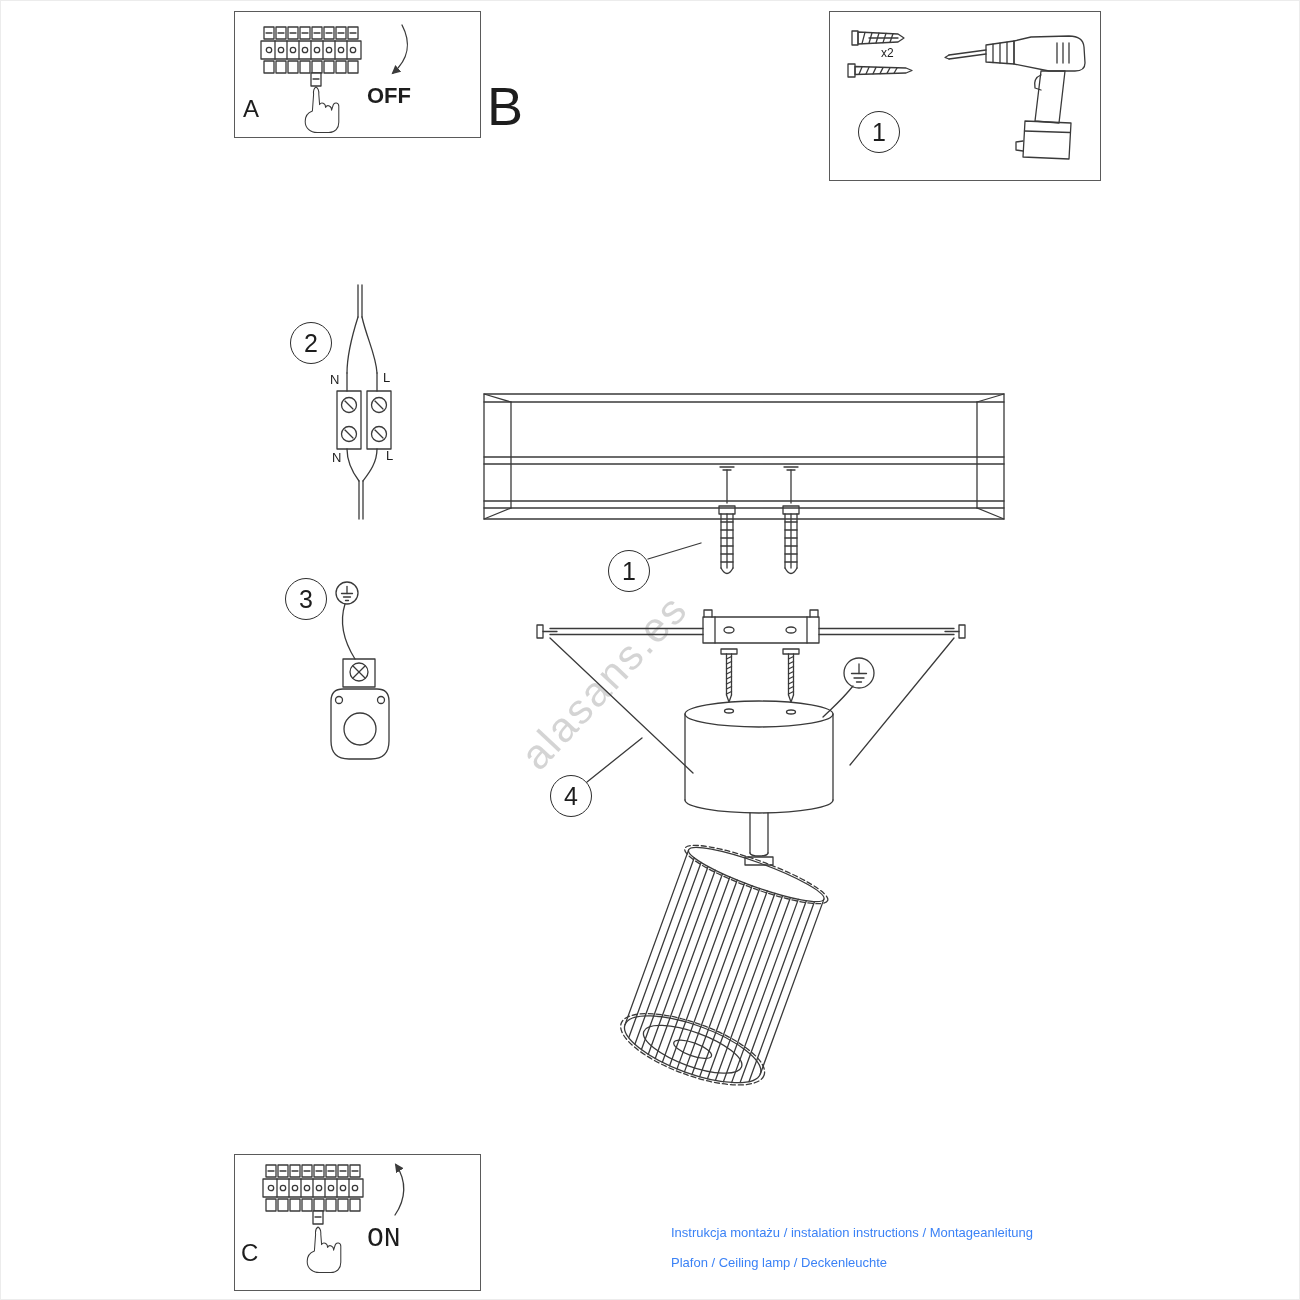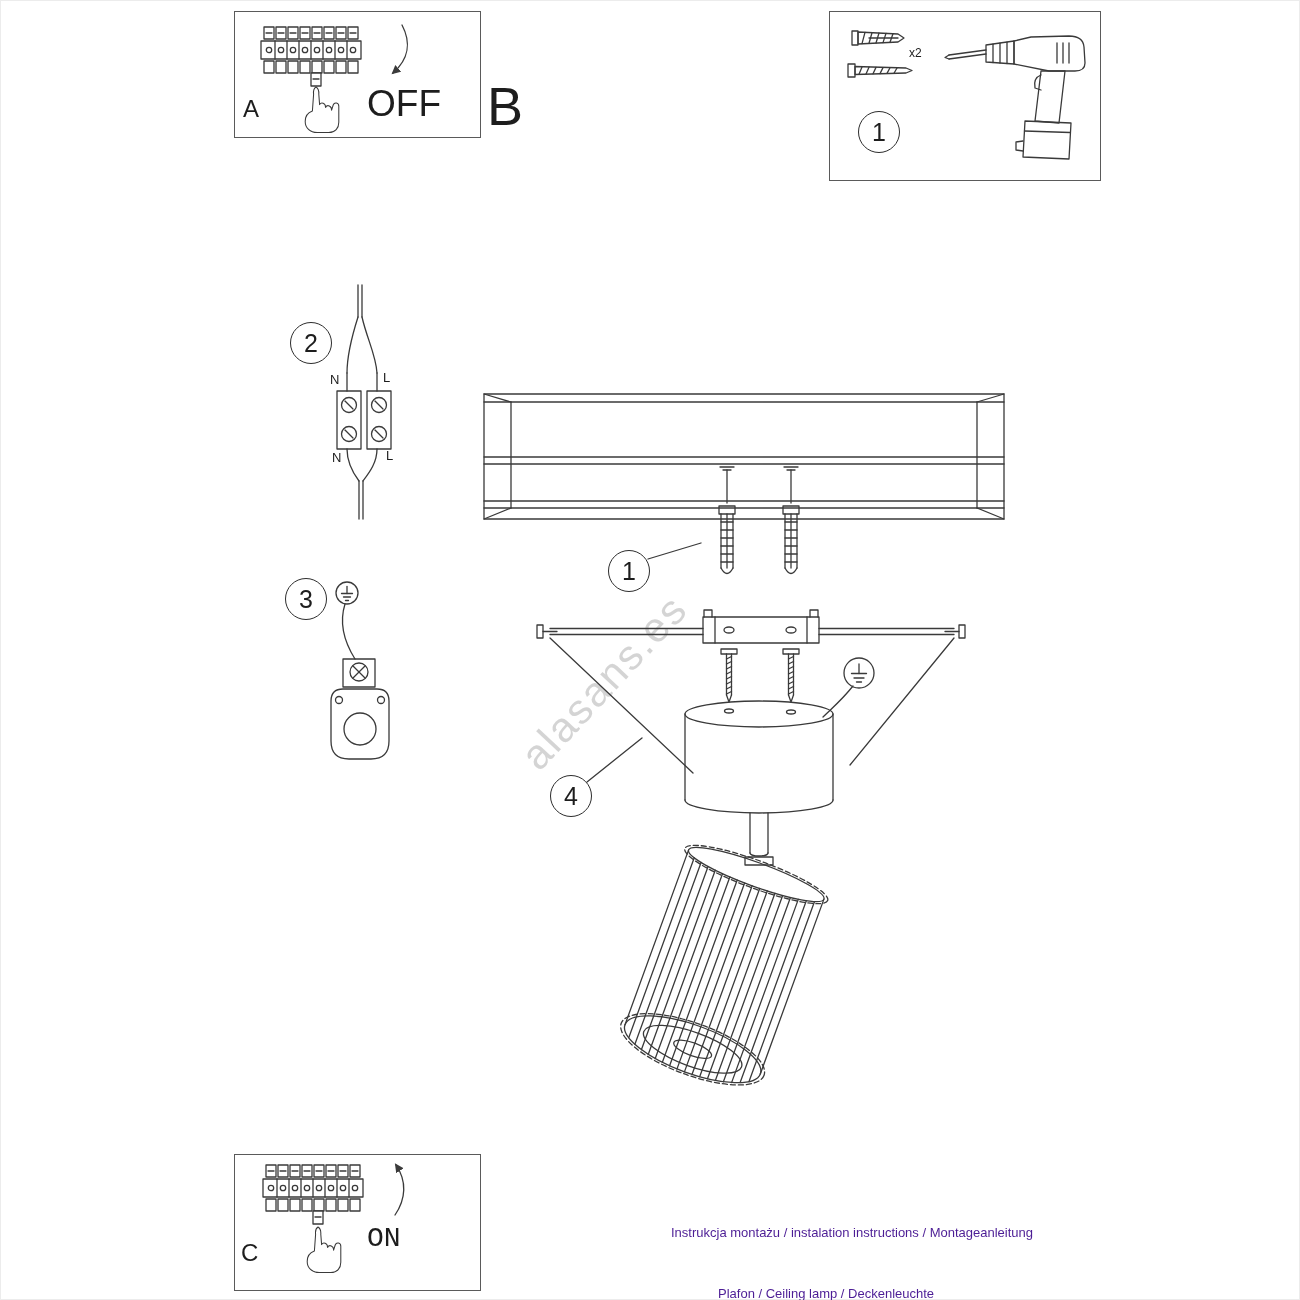--- a/index.html
+++ b/index.html
@@ -12,21 +12,21 @@
   .step-circle {
     position:absolute; width:42px; height:42px; border:1.7px solid #2d2d2d;
     border-radius:50%; display:flex; align-items:center; justify-content:center;
     font-size:25px; color:#1d1d1d; background:#fff; z-index:3;
   }
   .watermark {
     position:absolute; left:528px; top:738px; z-index:1;
     font-size:42px; letter-spacing:2px; color:#b9b9b9; opacity:0.6;
     transform:rotate(-47deg); transform-origin:0 50%; white-space:nowrap;
   }
-  .footer-line { position:absolute; left:670px; font-size:13px; color:#4c1d95; z-index:3; white-space:nowrap; }
+  .footer-line { position:absolute; left:670px; font-size:13px; color:#3b82f6; z-index:3; white-space:nowrap; }
 </style>
 </head>
 <body>
 
 <div class="page">
 
   <div class="box" style="left:233px; top:10px; width:247px; height:127px;"></div>
   <div class="box" style="left:828px; top:10px; width:272px; height:170px;"></div>
   <div class="box" style="left:233px; top:1153px; width:247px; height:137px;"></div>
 
@@ -323,34 +323,34 @@
       <g>
         <use href="#hand" transform="translate(317,1226) scale(0.8)"></use>
       </g>
       <g>
         <path d="M394,1214 C405,1198 406,1180 395,1164" marker-end="url(#arr)"></path>
       </g>
     </g>
   </svg>
 
   <div class="lbl" style="left:242px; top:96px; font-size:24px;">A</div>
-  <div class="lbl" style="left:366px; top:84px; font-size:37px; font-weight:400;">OFF</div>
+  <div class="lbl" style="left:366px; top:84px; font-size:22px; font-weight:700;">OFF</div>
   <div class="lbl" style="left:486px; top:78px; font-size:54px;">B</div>
-  <div class="lbl" style="left:880px; top:46px; font-size:12px;margin-left:28px;">x2</div>
+  <div class="lbl" style="left:880px; top:46px; font-size:12px;">x2</div>
 
   <div class="step-circle" style="left:857px; top:110px;">1</div>
   <div class="step-circle" style="left:607px; top:549px;">1</div>
   <div class="step-circle" style="left:289px; top:321px;">2</div>
   <div class="step-circle" style="left:284px; top:577px;">3</div>
   <div class="step-circle" style="left:549px; top:774px;">4</div>
 
   <div class="lbl" style="left:329px; top:372px; font-size:13px;">N</div>
   <div class="lbl" style="left:382px; top:370px; font-size:13px;">L</div>
   <div class="lbl" style="left:331px; top:450px; font-size:13px;">N</div>
   <div class="lbl" style="left:385px; top:448px; font-size:13px;">L</div>
 
   <div class="lbl" style="left:240px; top:1240px; font-size:24px;">C</div>
   <div class="lbl" style="left:366px; top:1224px; font-size:28px; font-weight:500;font-family:Liberation Mono, monospace;">ON</div>
 
   <div class="footer-line" style="top:1224px;">Instrukcja montażu / instalation instructions / Montageanleitung</div>
-  <div class="footer-line" style="top:1285px;margin-left:47px;">Plafon / Ceiling lamp / Deckenleuchte</div>
+  <div class="footer-line" style="top:1254px;">Plafon / Ceiling lamp / Deckenleuchte</div>
 
 </div>
 
 </body></html>

